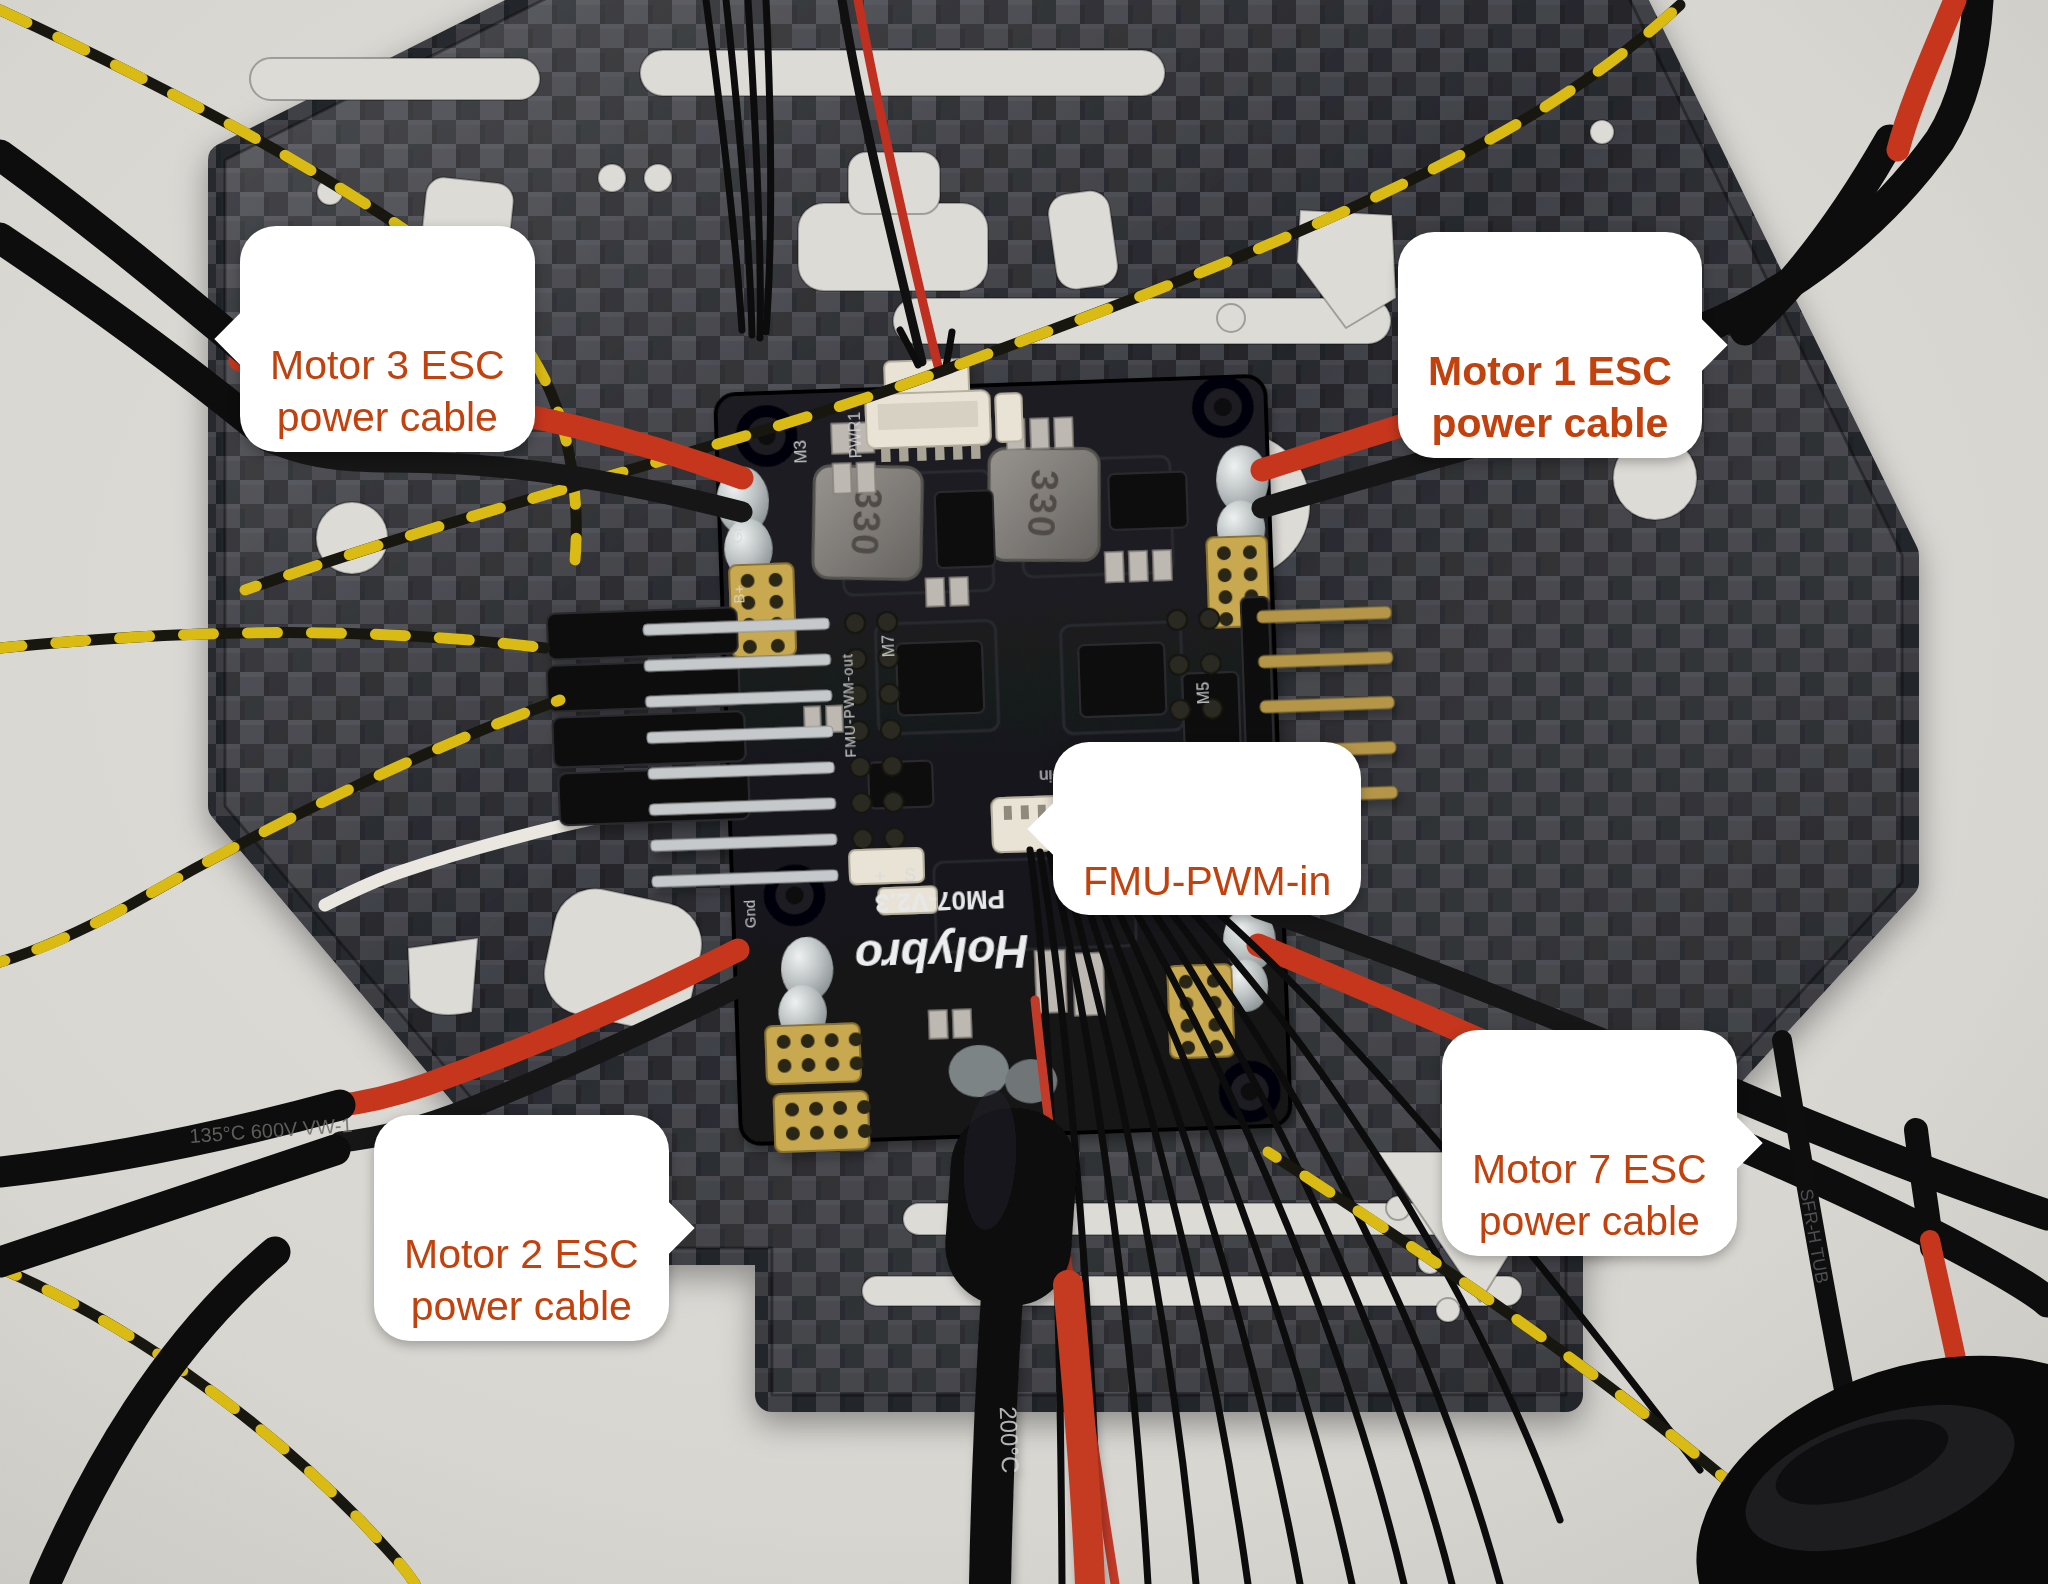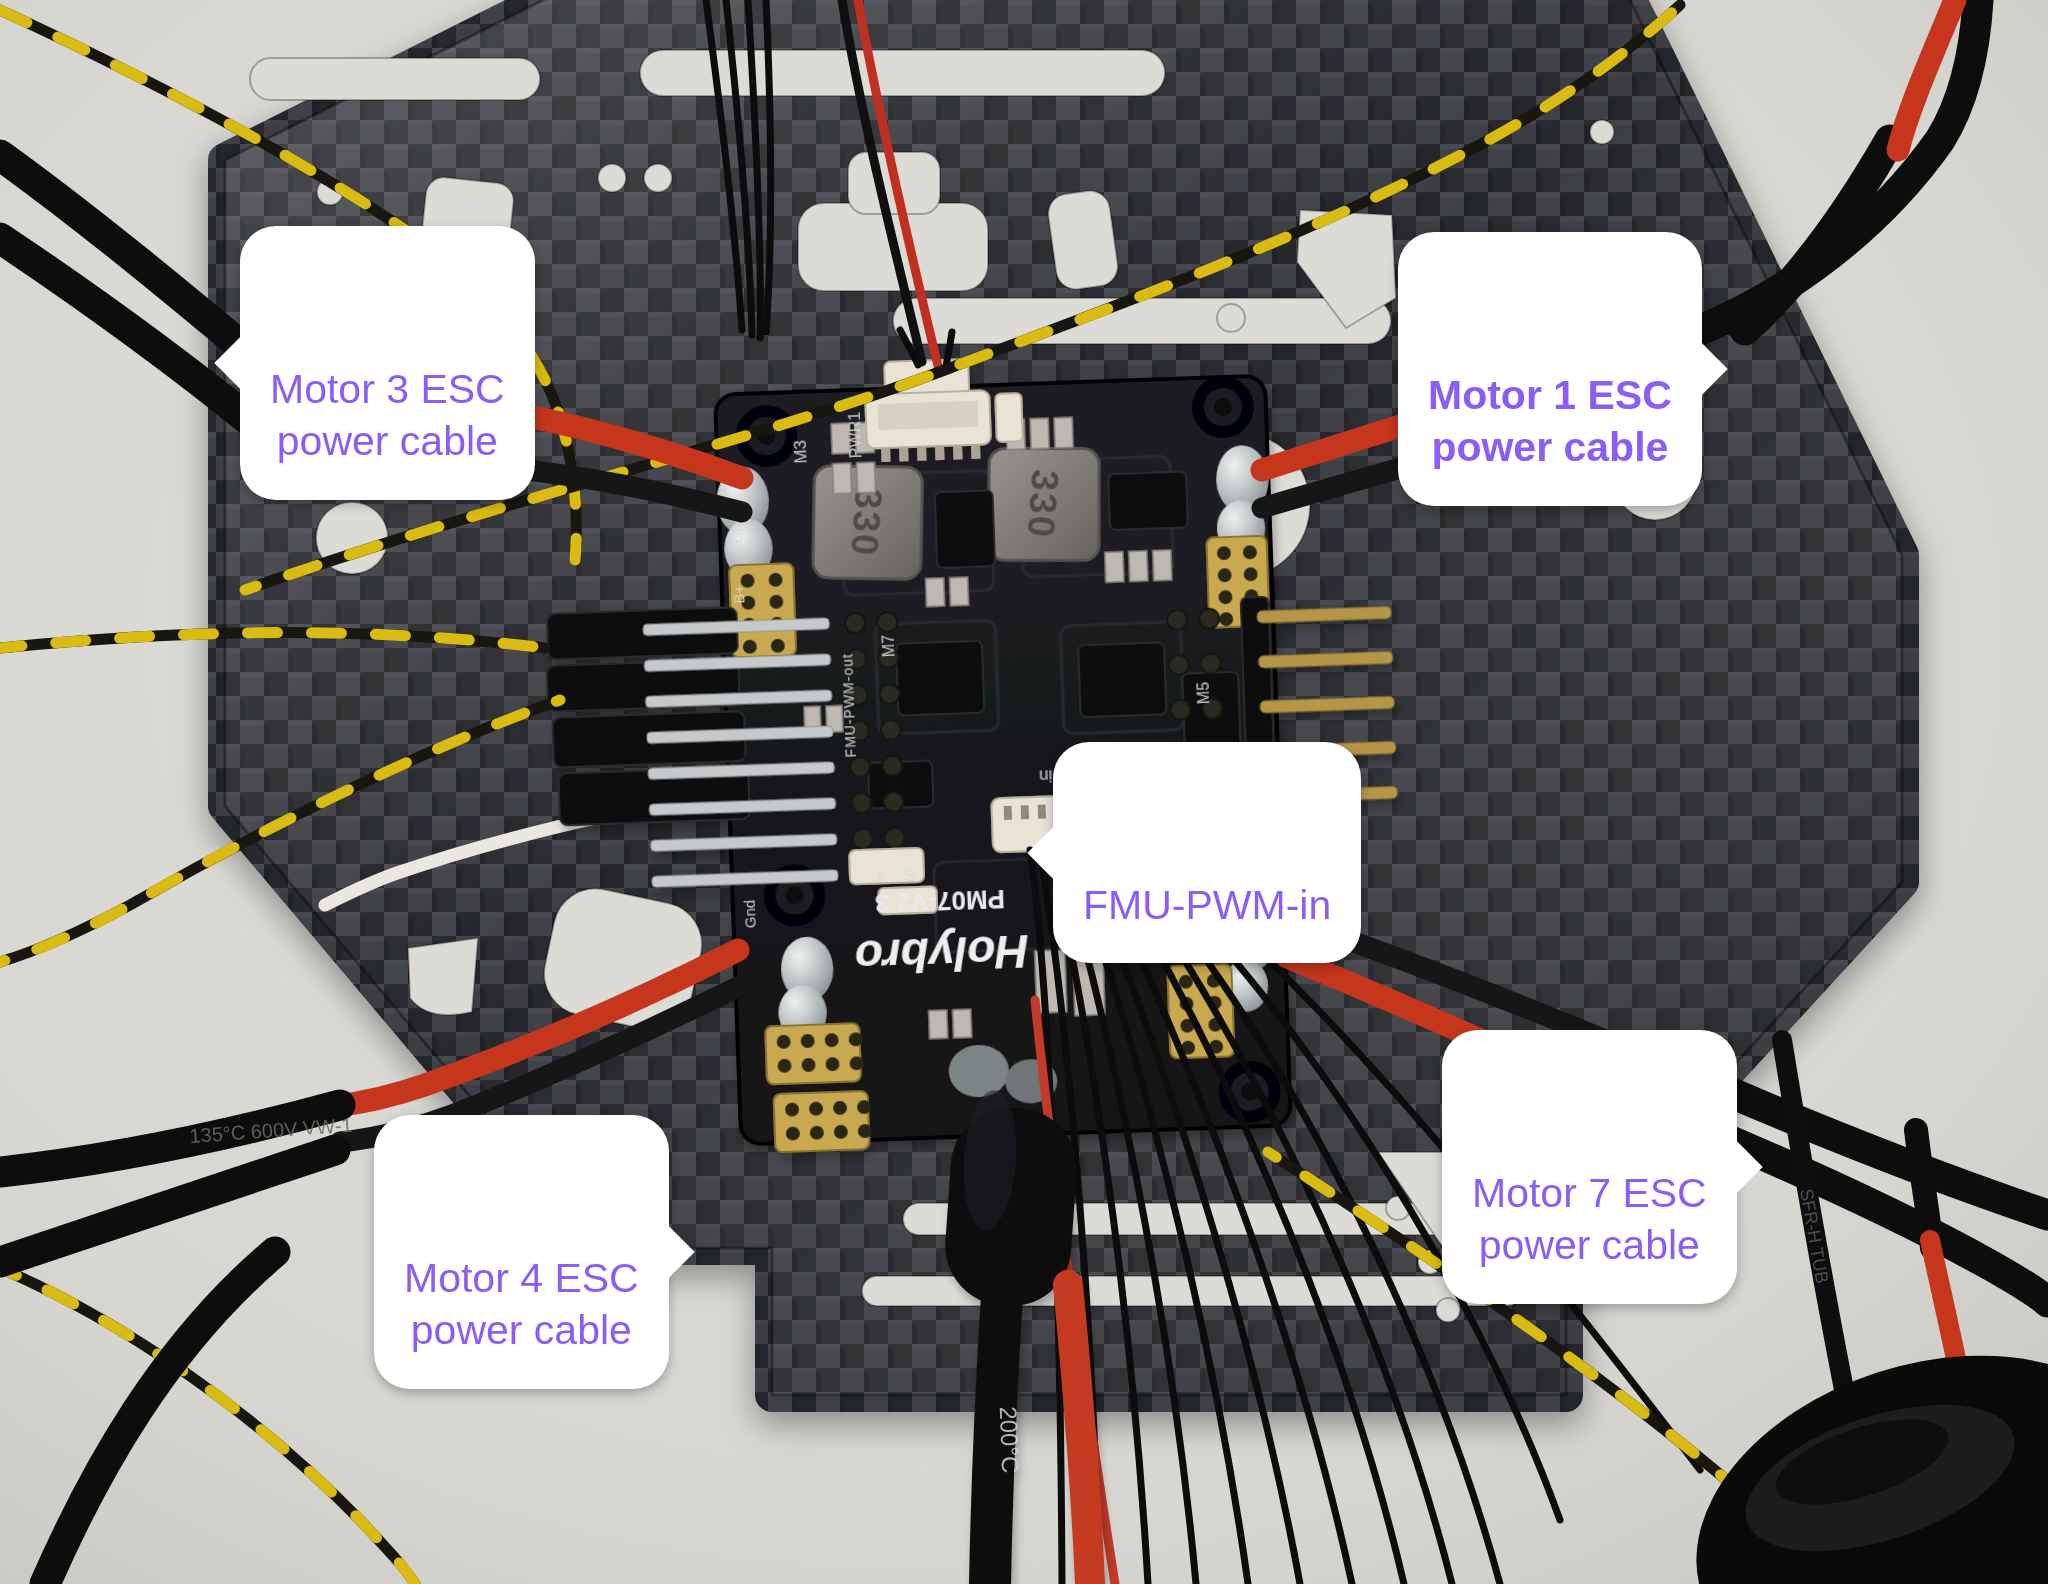--- a/index.html
+++ b/index.html
@@ -17,22 +17,22 @@
   .cut{fill:#dcdbd6;stroke:rgba(0,0,0,.28);stroke-width:2;}
   .pinL{fill:#c6c9cb;stroke:#8e9193;stroke-width:1;}
   .pinR{fill:#b59648;stroke:#7d6a30;stroke-width:1;}
   .smd{fill:#bdb8b1;stroke:#87837c;stroke-width:1.5;}
   .chip{fill:#0e0e10;stroke:#2a2a2e;stroke-width:2;}
   .goldpad{fill:#c8a94f;stroke:#8a7330;stroke-width:2;}
   .phole{fill:#2b2714;}
   .housing{fill:#101011;stroke:#2c2c2e;stroke-width:2;}
   .cream{fill:#e8e3d5;stroke:#b6b09e;stroke-width:2;}
   .solder{fill:url(#sg);}
-  .callout{position:absolute;background:#ffffff;border-radius:36px;padding:32px 30px;
-           font-size:41px;line-height:1.28;color:#8b5cf6;text-align:center;
+  .callout{position:absolute;background:#ffffff;border-radius:36px;padding:8px 30px;
+           font-size:41px;line-height:1.28;color:#c2410c;text-align:center;
            white-space:pre-line;box-shadow:0 4px 12px rgba(0,0,0,.28);z-index:20;}
   .ptr{position:absolute;width:42px;height:42px;background:#ffffff;transform:rotate(45deg);}
   .ptr-left{left:-17px;top:calc(50% - 21px);}
   .ptr-right{right:-17px;top:calc(50% - 21px);}
   #co-motor3{left:240px;top:226px;}
   #co-motor1{left:1398px;top:232px;font-weight:bold;}
   #co-pwr1{left:1012px;top:362px;}
   #co-fmu{left:1053px;top:742px;}
   #co-motor2{left:374px;top:1115px;}
   #co-motor4{left:1442px;top:1030px;}
@@ -486,21 +486,21 @@
 </div>
 
 
 <div class="callout" id="co-fmu">
   <div class="ptr ptr-left"></div>
   <span>FMU-PWM-in</span>
 </div>
 
 <div class="callout" id="co-motor2">
   <div class="ptr ptr-right"></div>
-  <span>Motor 4 ESC
+  <span>Motor 2 ESC
 power cable</span>
 </div>
 
 <div class="callout" id="co-motor4">
   <div class="ptr ptr-right"></div>
   <span>Motor 7 ESC
 power cable</span>
 </div>
 
 </div>

